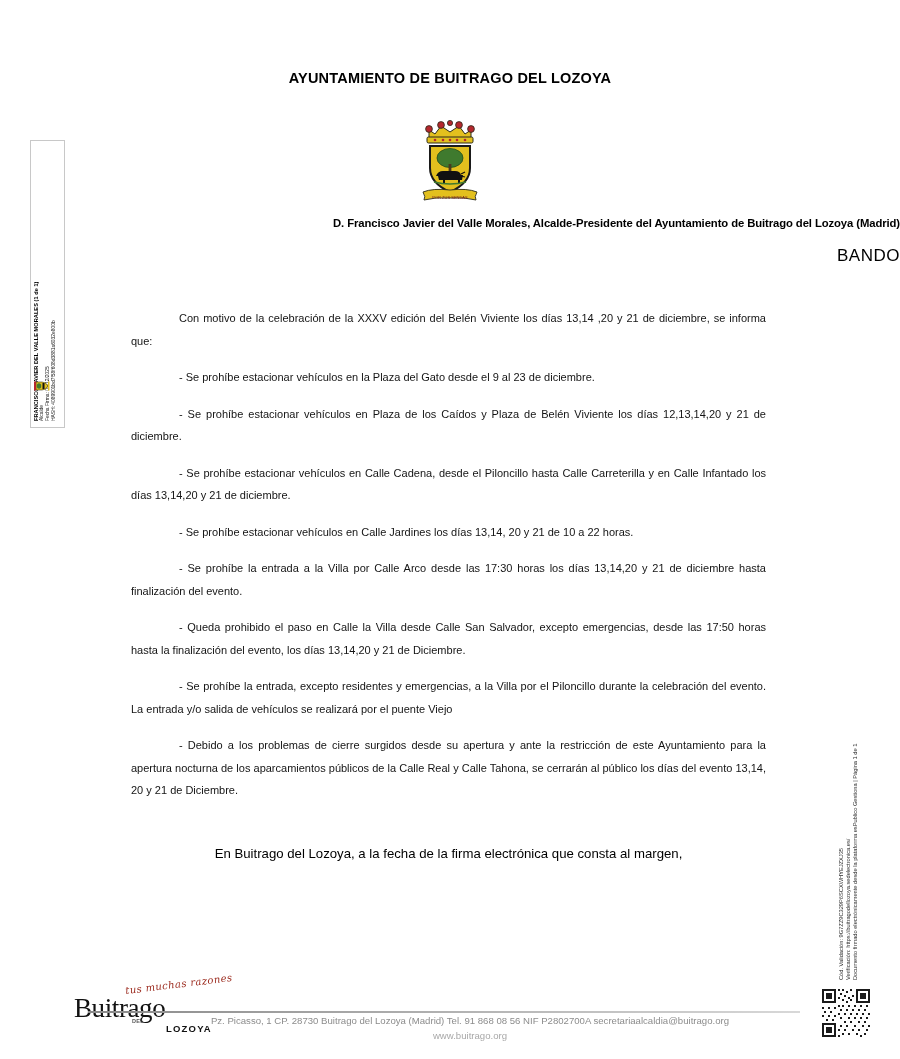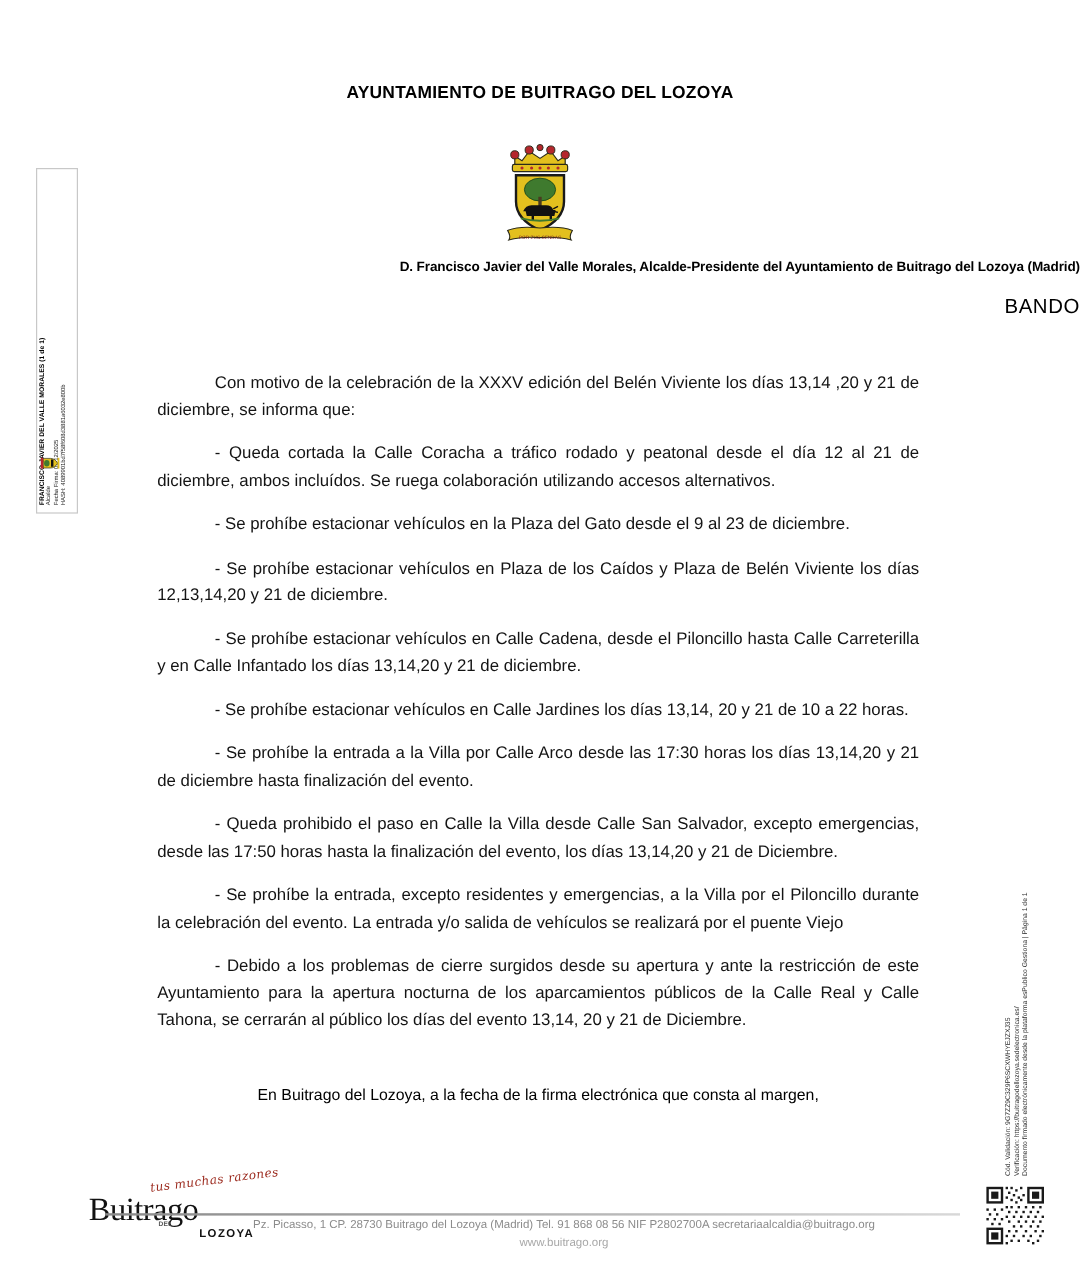--- a/index.html
+++ b/index.html
@@ -62,21 +62,21 @@
 
   
   .body-text {
     position: absolute;
     top: 307px;
     left: 131px;
     width: 635px;
   }
   .para {
     margin: 0 0 14px 0;
-    font-size: 14px;
+    font-size: 11px;
     line-height: 22.5px;
     text-align: justify;
     text-indent: 48px;
     color: #141414;
   }
   .para.last-block {
     margin-bottom: 16px;
   }
   .closing {
     margin: 41px 0 0 0;
@@ -299,21 +299,20 @@
       <path d="M8 76 q10 -4 27 -2 q17 -2 27 2 q-3 5 -1 8 q-11 -3 -26 -2 q-15 -1 -26 2 q2 -3 -1 -8 z" fill="#E3C01E" stroke="#2a2a1a" stroke-width="0.9"></path>
       <text x="35" y="83" font-size="4" fill="#7a2020" text-anchor="middle" font-family="Liberation Sans, sans-serif">POR ZUS SENDAS</text>
     </svg>
   </div>
 
   <div class="subtitle">D. Francisco Javier del Valle Morales, Alcalde-Presidente del Ayuntamiento de Buitrago del Lozoya (Madrid)</div>
   <div class="bando">BANDO</div>
 
   <div class="body-text">
     <p class="para">Con motivo de la celebración de la XXXV edición del Belén Viviente los días 13,14 ,20 y 21 de diciembre, se informa que:</p>
-    <p class="para">- Queda cortada la Calle Coracha a tráfico rodado y peatonal desde el día 12 al 21 de diciembre, ambos incluídos. Se ruega colaboración utilizando accesos alternativos.</p>
     <p class="para">- Se prohíbe estacionar vehículos en la Plaza del Gato desde el 9 al 23 de diciembre.</p>
     <p class="para">- Se prohíbe estacionar vehículos en Plaza de los Caídos y Plaza de Belén Viviente los días 12,13,14,20 y 21 de diciembre.</p>
     <p class="para">- Se prohíbe estacionar vehículos en Calle Cadena, desde el Piloncillo hasta Calle Carreterilla y en Calle Infantado los días 13,14,20 y 21 de diciembre.</p>
     <p class="para">- Se prohíbe estacionar vehículos en Calle Jardines los días 13,14, 20 y 21 de 10 a 22 horas.</p>
     <p class="para">- Se prohíbe la entrada a la Villa por Calle Arco desde las 17:30 horas los días 13,14,20  y 21 de diciembre hasta finalización del evento.</p>
     <p class="para">- Queda prohibido el paso en Calle la Villa desde Calle San Salvador, excepto emergencias, desde las 17:50 horas hasta la finalización del evento, los días 13,14,20 y 21 de Diciembre.</p>
     <p class="para">- Se prohíbe la entrada, excepto residentes y emergencias, a la Villa por el Piloncillo durante la celebración del evento. La entrada y/o salida de vehículos se realizará por el puente Viejo</p>
     <p class="para last-block">- Debido a los problemas de cierre surgidos desde su apertura y ante la restricción de este Ayuntamiento para la apertura nocturna de los aparcamientos públicos de la Calle Real y Calle Tahona, se cerrarán al público los días del evento 13,14, 20 y 21 de Diciembre.</p>
     <p class="closing">En Buitrago del Lozoya, a la fecha de la firma electrónica que consta al margen,</p>
   </div>

